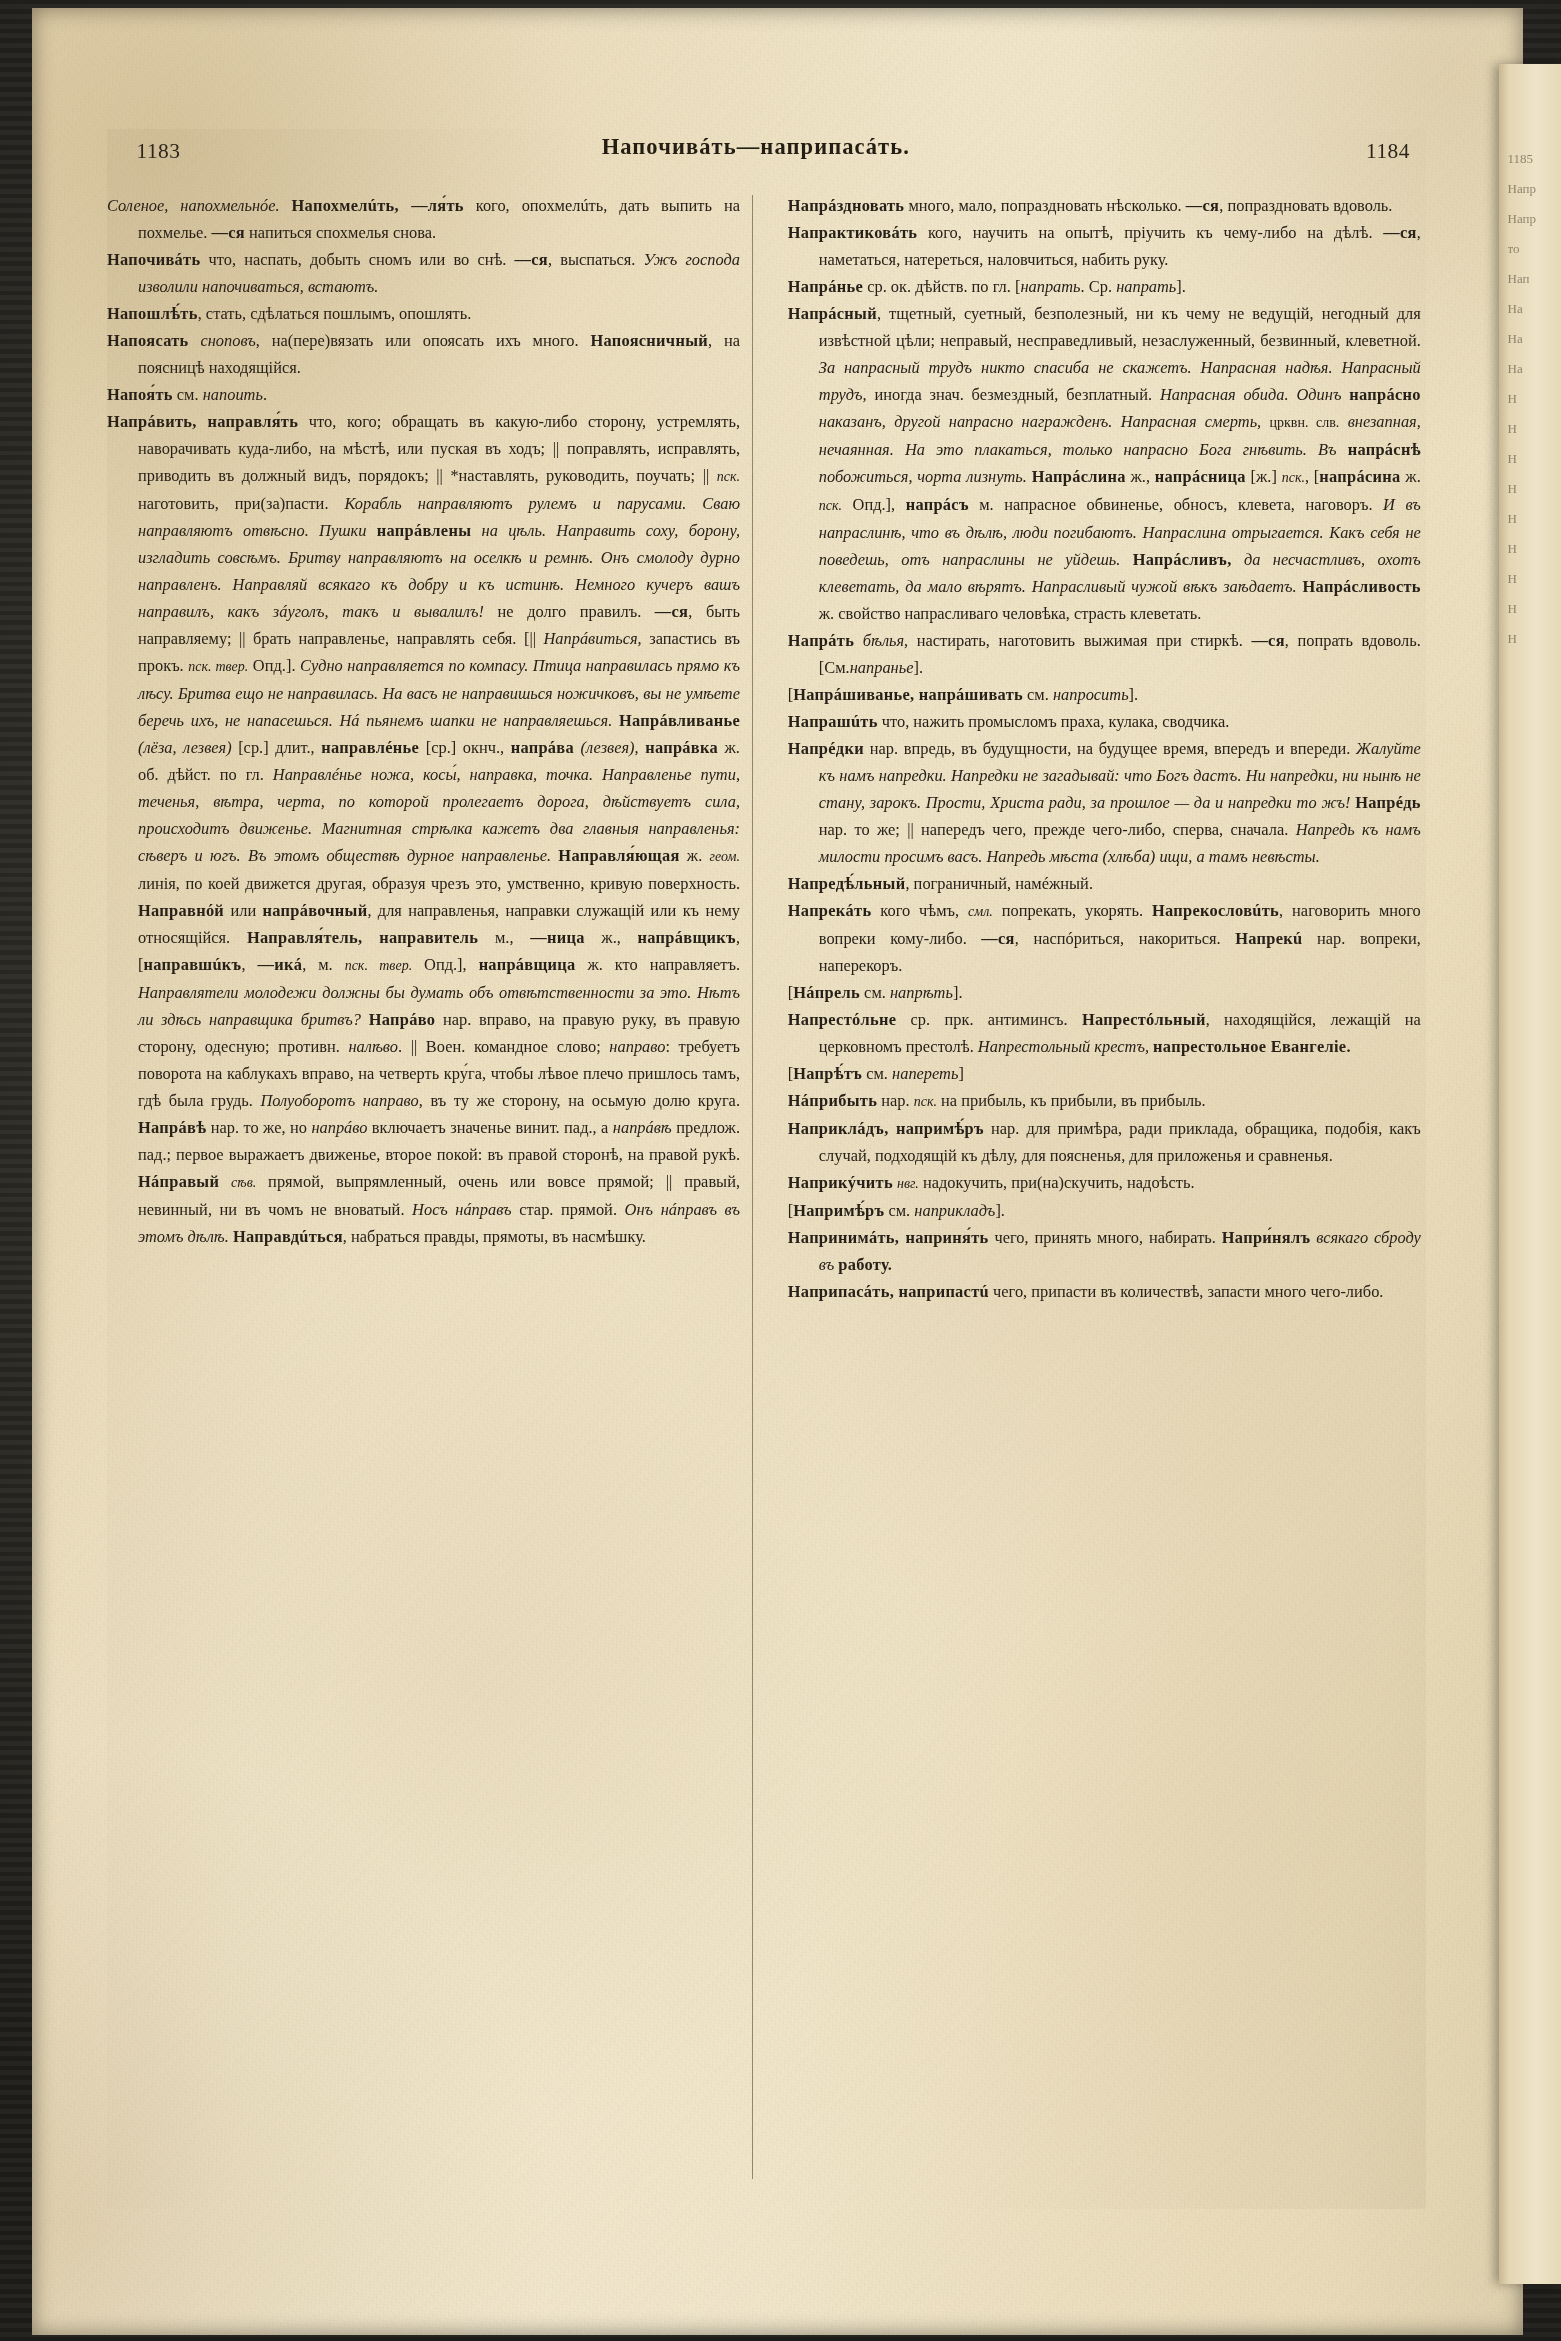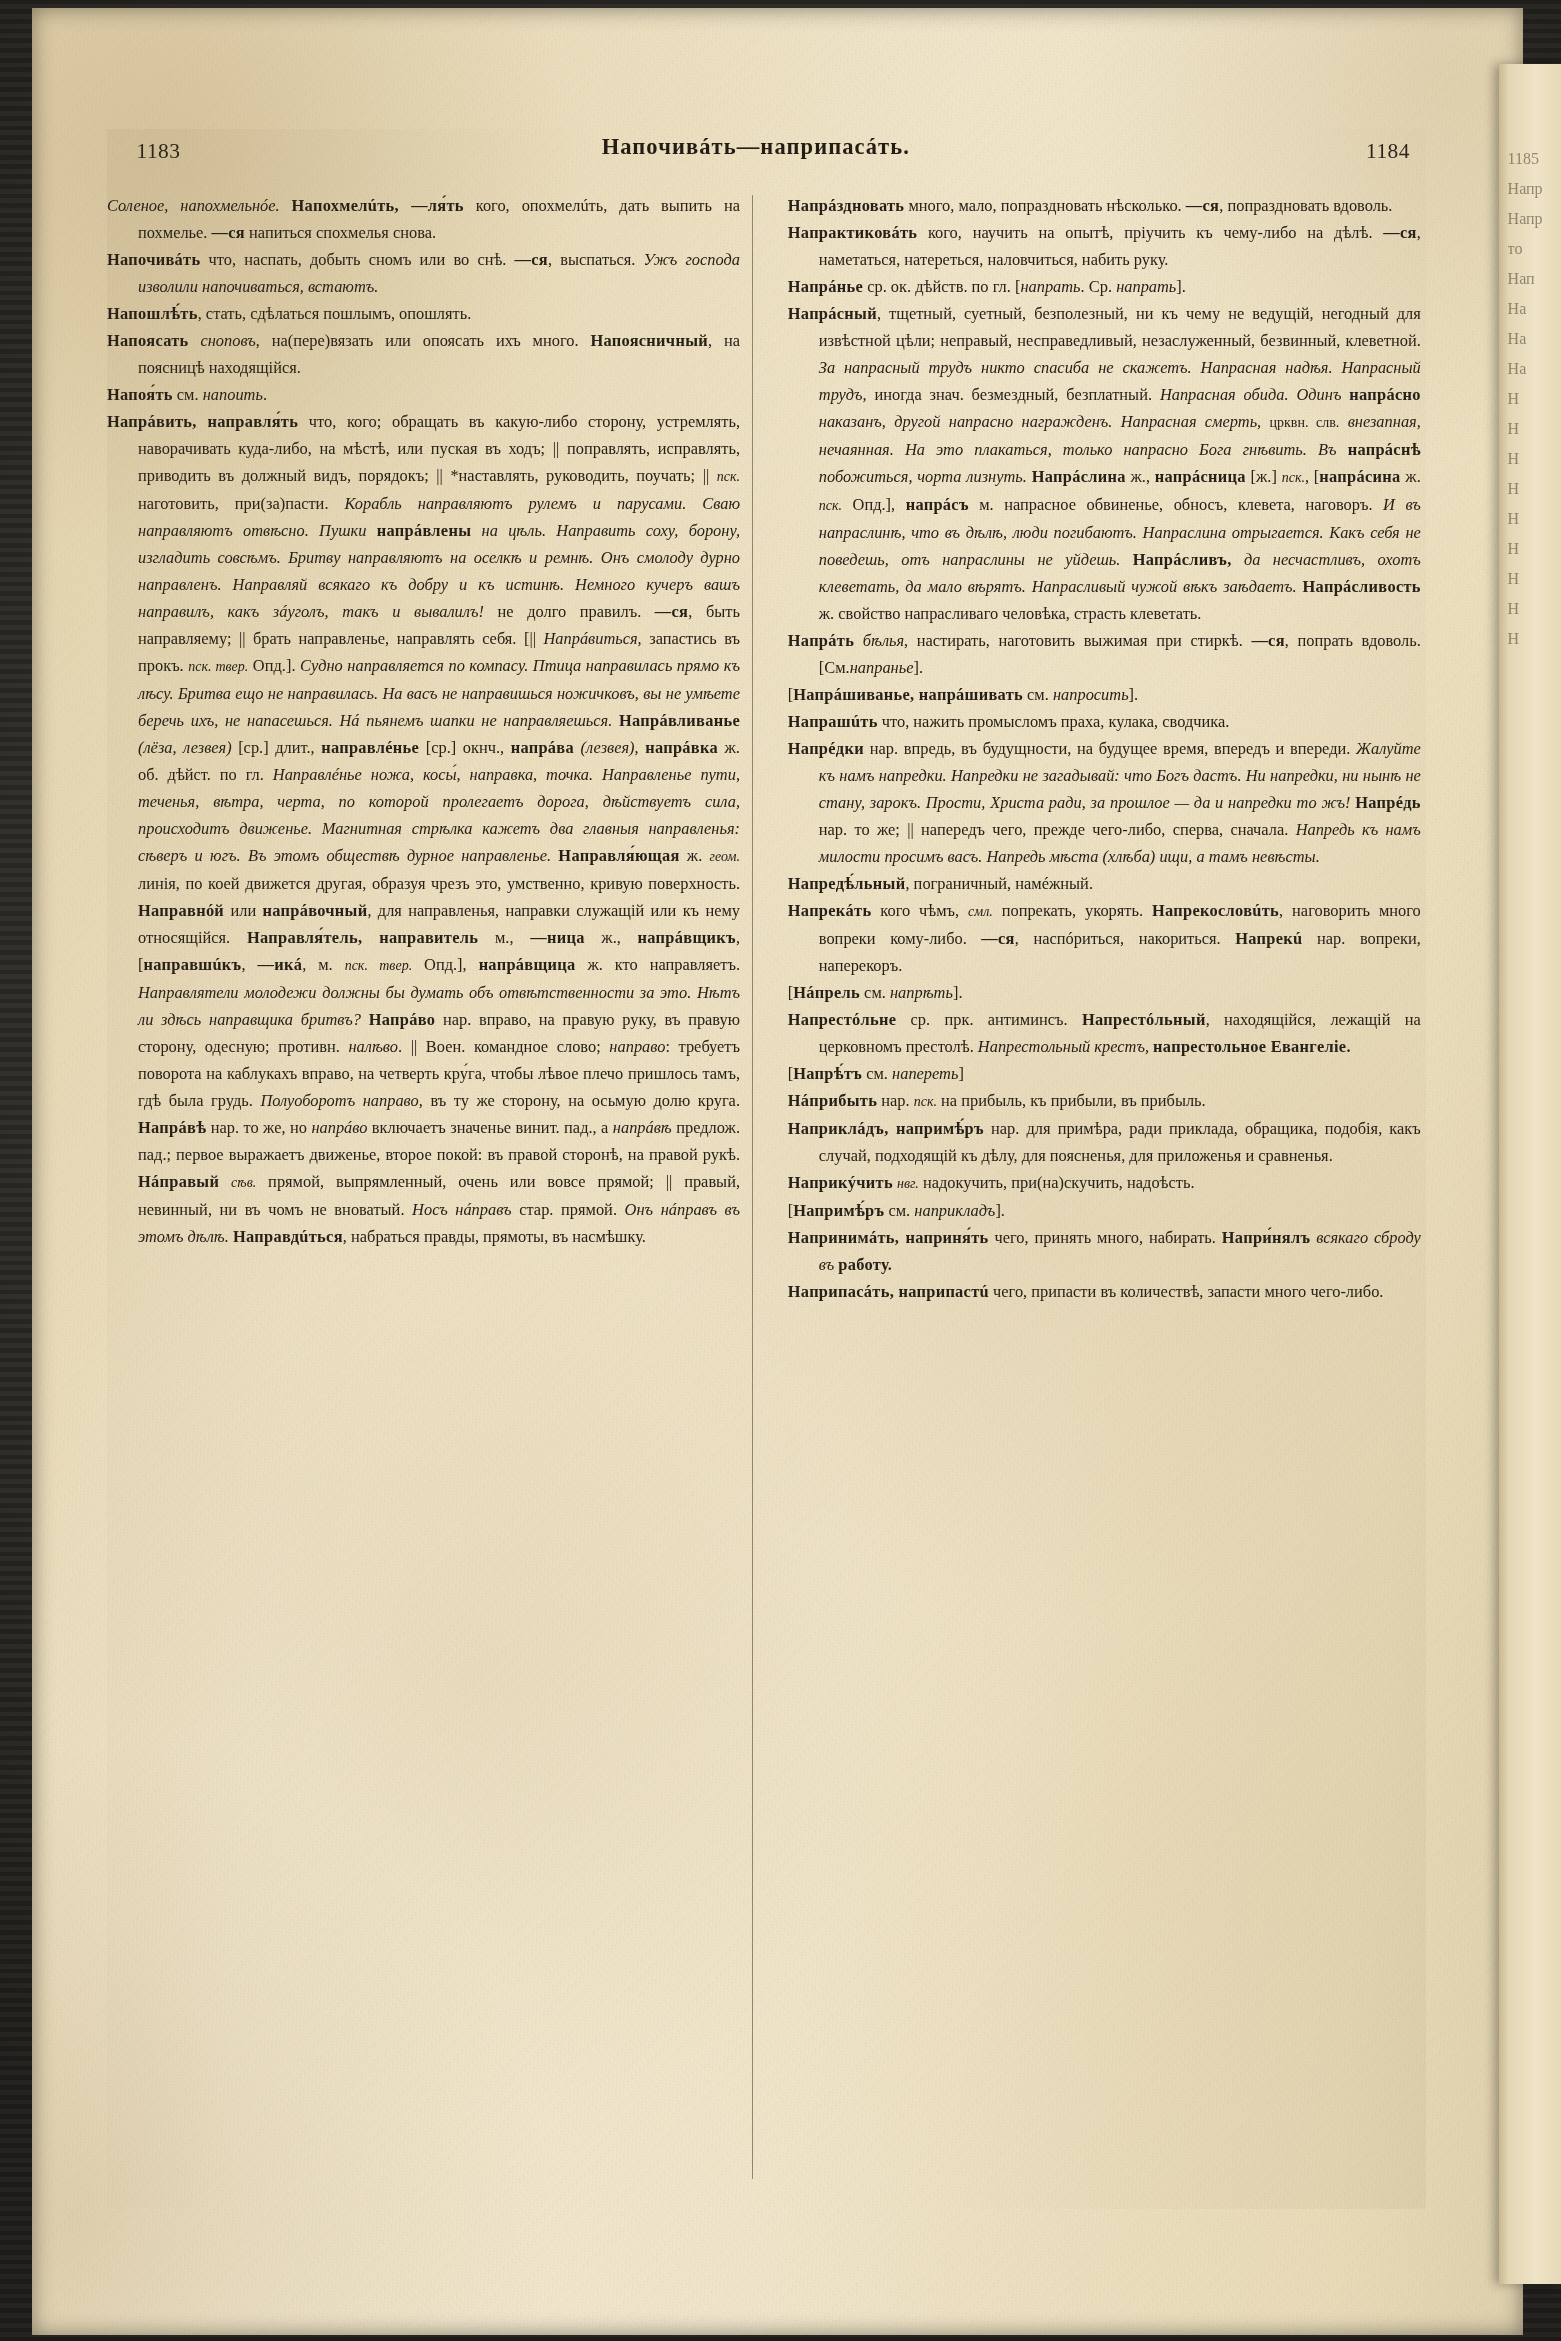--- a/index.html
+++ b/index.html
@@ -76,21 +76,21 @@
     height: 2220px;
     background: linear-gradient(90deg, #c9b992 0%, #e3d6b4 16%, #efe4c8 60%, #e6d9b8 100%);
     box-shadow: -5.4px 0 9.7px rgba(0,0,0,.30);
     overflow: hidden;
   }
   .next-leaf .ghost-col {
     position: absolute;
     left: 8.6px; top: 80px;
     width: 49px;
     color: rgba(60,50,36,.52);
-    font-size: 16px;
+    font-size: 13px;
     line-height: 30px;
     font-family: "Liberation Serif", serif;
     overflow: hidden;
     height: 2037px;
   }
   .next-leaf .ghost-col div { white-space: nowrap; }
 
   
   .content {
     position: absolute;

